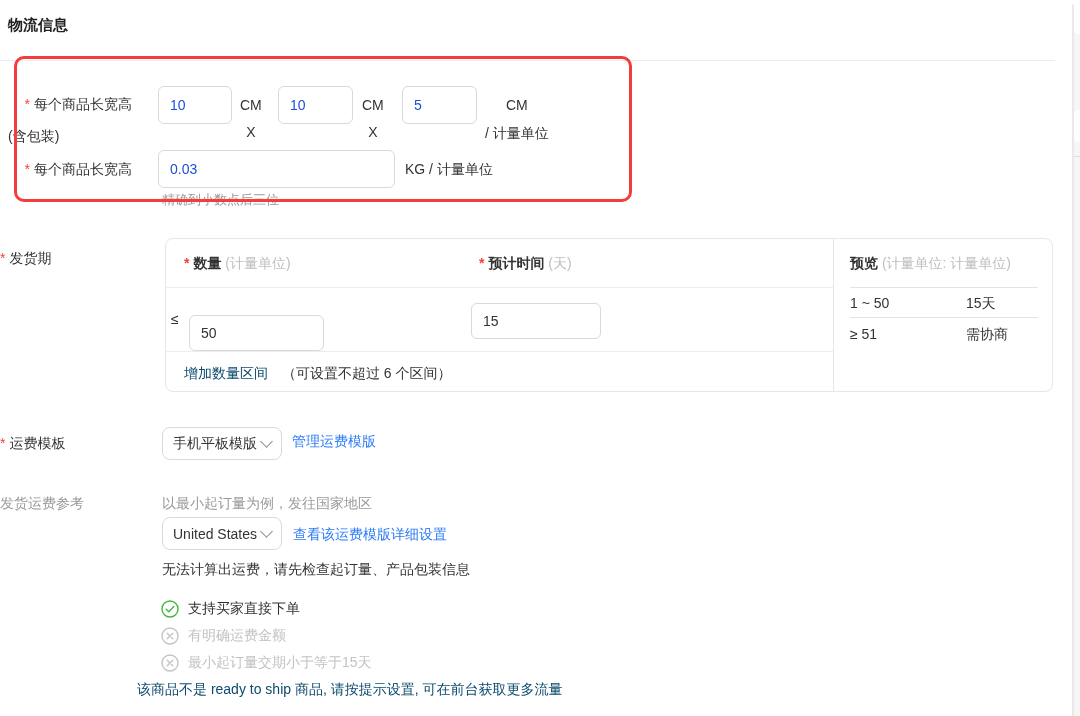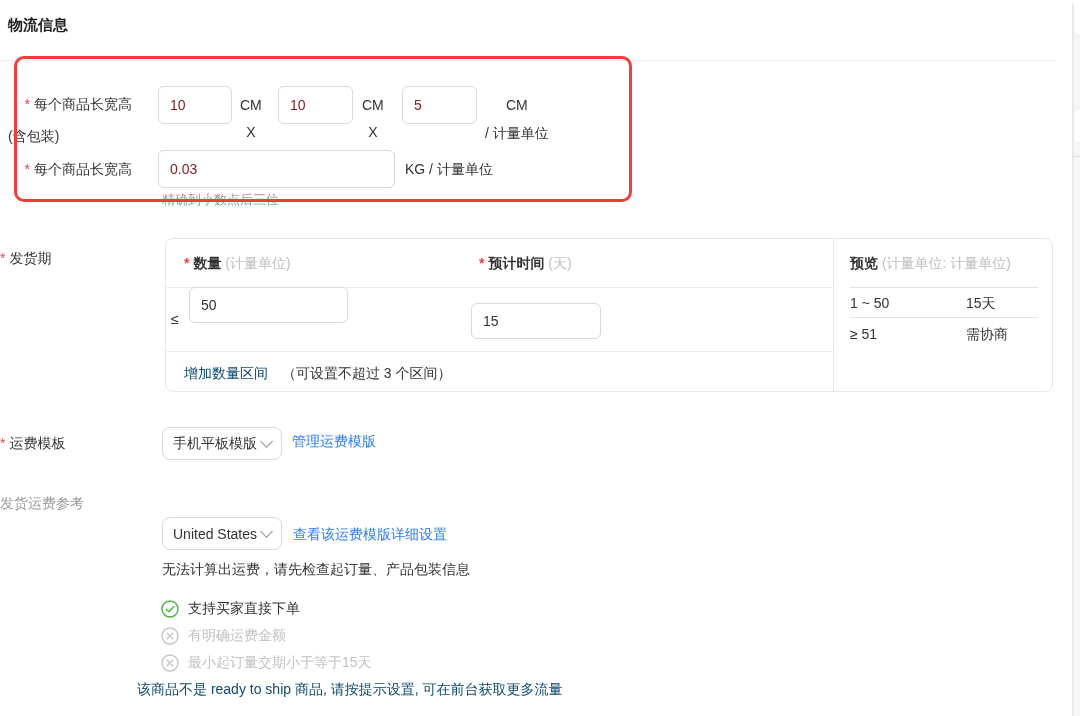--- a/index.html
+++ b/index.html
@@ -8,21 +8,21 @@
   .abs{position:absolute;line-height:1.25;white-space:nowrap;}
   .page-title{left:8px;top:16px;font-size:15px;font-weight:700;color:#222;}
   .top-divider{left:0;top:60px;width:1055px;height:1px;background:#ededed;}
   .red-box{left:14px;top:56px;width:612px;height:140px;border:3px solid #f53b3b;border-radius:10px;
            pointer-events:none;z-index:9;}
   .lbl{color:#333;}
   .lbl-r132{left:0;width:132px;text-align:right;}
   .lbl-r147{left:0;width:147px;text-align:left;}
   .star{color:#f53f3f;margin-right:4px;}
   .ibox{position:absolute;height:38px;border:1px solid #d9d9d9;border-radius:6px;padding:0 11px;
-        font-size:14px;color:#7f1d1d;box-sizing:border-box;outline:none;background:#fff;
+        font-size:14px;color:#1d4ed8;box-sizing:border-box;outline:none;background:#fff;
         font-family:"Liberation Sans","DejaVu Sans",sans-serif;}
   .unit-group{display:flex;align-items:center;color:#333;flex-direction:column;}
   .hint{color:#999;font-size:13px;}
   .muted{color:#bfbfbf;font-weight:400;}
   .panel{left:165px;top:238px;width:888px;height:154px;border:1px solid #e7e7e7;border-radius:8px;
          box-sizing:border-box;}
   .panel .inner{position:absolute;inset:0;}
   .col-divider{position:absolute;left:667px;top:0;bottom:0;width:1px;background:#e7e7e7;}
   .hline{position:absolute;height:1px;background:#ededed;}
   .hdr{font-weight:700;color:#333;}
@@ -95,26 +95,26 @@
       <div class="abs hdr" style="left:18px;top:16px">
         <span class="star">*</span><span>数量</span>
         <span class="muted">(计量单位)</span>
       </div>
       <div class="abs hdr" style="left:313px;top:16px">
         <span class="star">*</span><span>预计时间</span>
         <span class="muted">(天)</span>
       </div>
 
       <div class="abs" style="left:5px;top:72px">≤</div>
-      <input class="tinput" style="left: 23px; top: 48px; width: 159px;" value="50">
+      <input class="tinput" style="left: 23px; top: 76px; width: 135px;" value="50">
       <input class="tinput" style="left: 305px; top: 64px; width: 130px;" value="15">
 
       <div class="abs" style="left:18px;top:126px">
         <span class="link-light">增加数量区间</span>
-        <span style="margin-left:10px;color:#333">（可设置不超过 3 个区间）</span>
+        <span style="margin-left:10px;color:#333">（可设置不超过 6 个区间）</span>
       </div>
 
       <div class="abs hdr" style="left:684px;top:16px">
         <span>预览</span>
         <span class="muted">(计量单位: 计量单位)</span>
       </div>
       <div class="hline" style="left:684px;top:48px;width:188px;background:#e3e3e3"></div>
       <div class="abs" style="left:684px;top:56px">1 ~ 50</div>
       <div class="abs" style="left:800px;top:56px">15天</div>
       <div class="hline" style="left:684px;top:78px;width:188px;background:#e3e3e3"></div>
@@ -126,20 +126,21 @@
   <div class="abs lbl lbl-r147" style="top:435px">
     <span class="star">*</span><span>运费模板</span>
   </div>
   <div class="select" style="left:162px;top:427px">
     <span>手机平板模版</span>
     <span class="chev"></span>
   </div>
   <div class="abs link" style="left:292px;top:433px">管理运费模版</div>
 
   <div class="abs lbl lbl-r147" style="top:495px;color:#999">发货运费参考</div>
+  <div class="abs hint" style="left:162px;top:495px;font-size:14px">以最小起订量为例，发往国家地区</div>
 
   <div class="select" style="left:162px;top:517px">
     <span>United States</span>
     <span class="chev"></span>
   </div>
   <div class="abs link" style="left:293px;top:526px">查看该运费模版详细设置</div>
 
   <div class="abs" style="left:162px;top:561px;color:#333">无法计算出运费，请先检查起订量、产品包装信息</div>
 
   <div class="chk" style="left:161px;top:600px">

